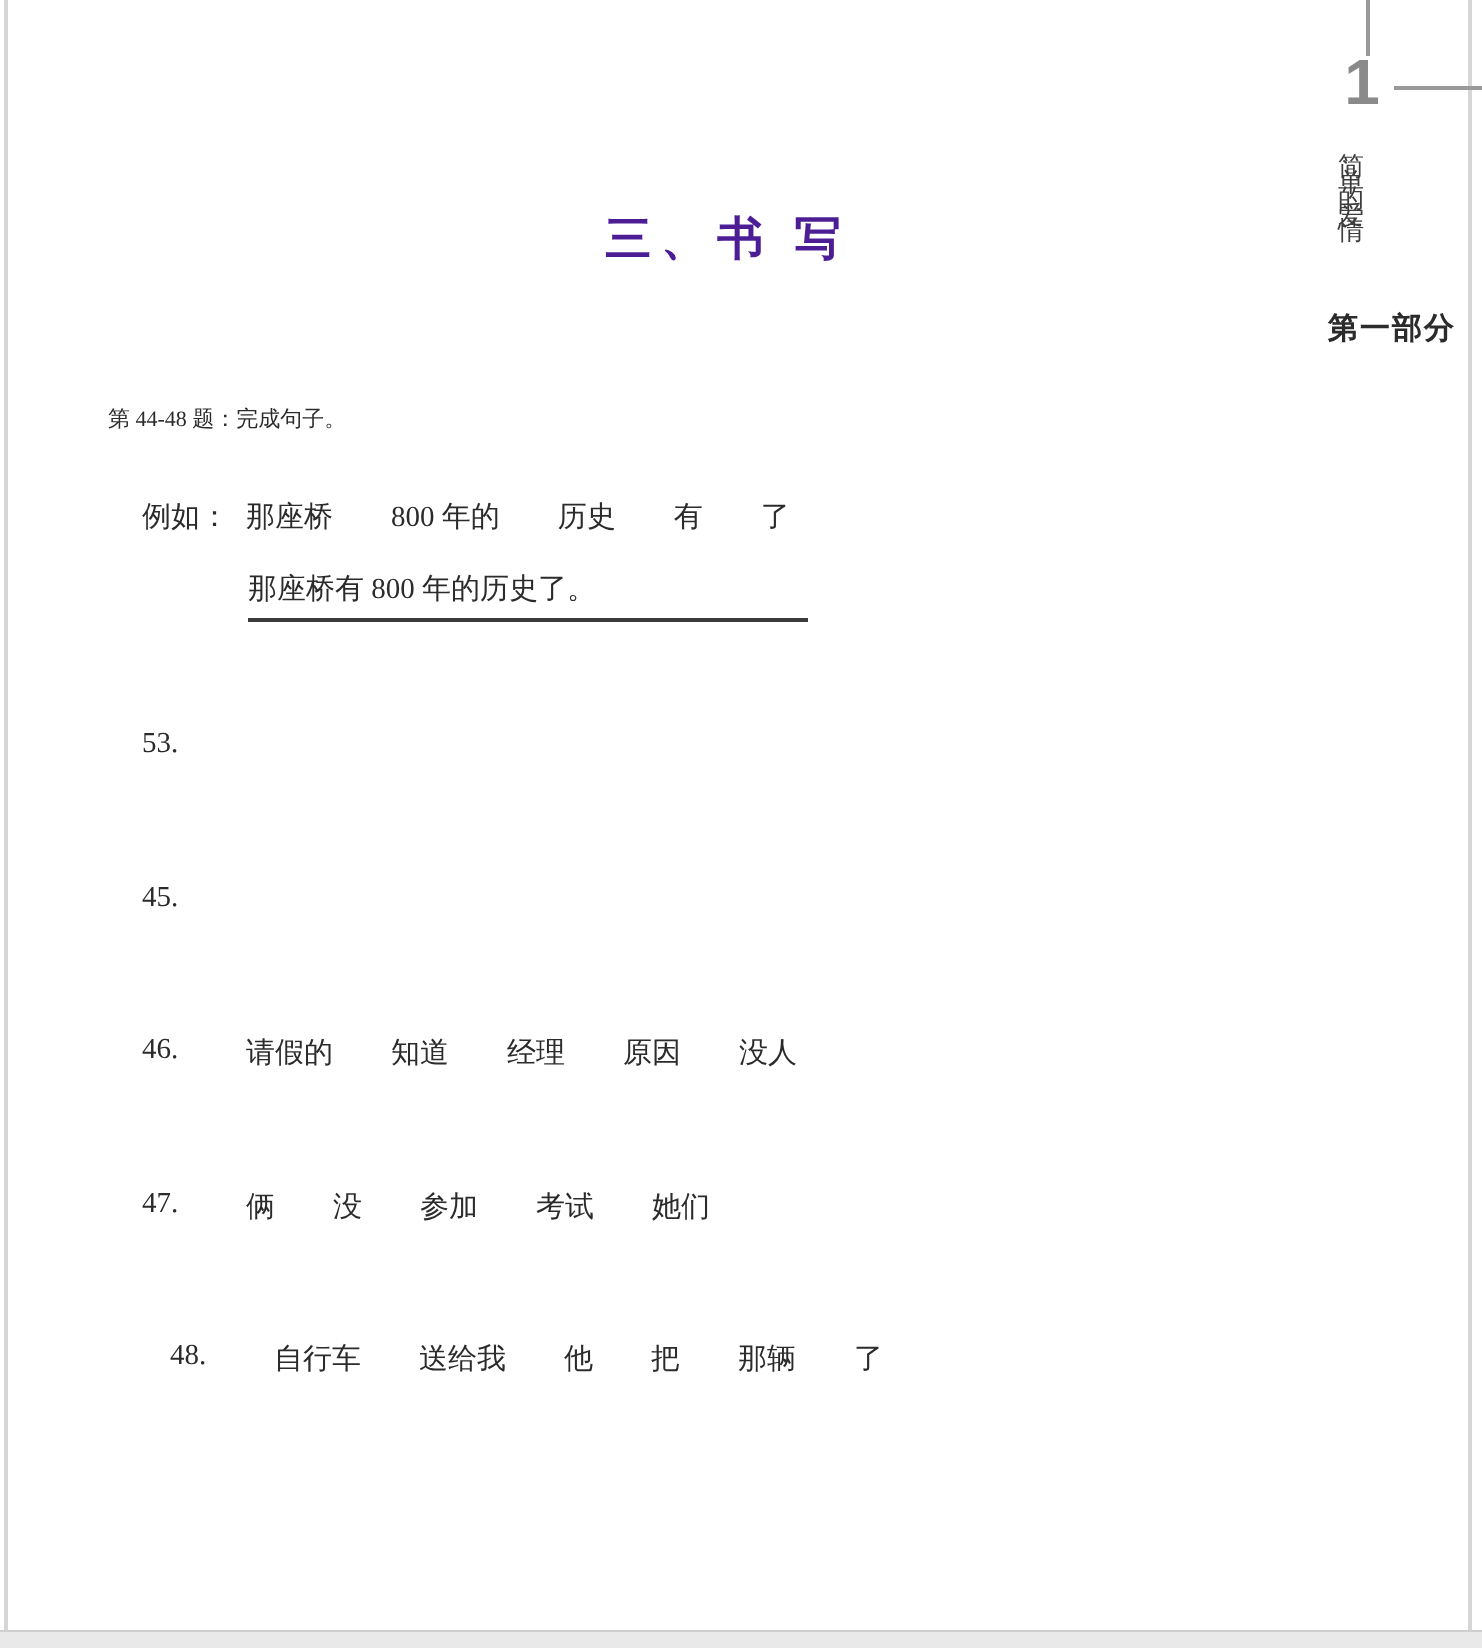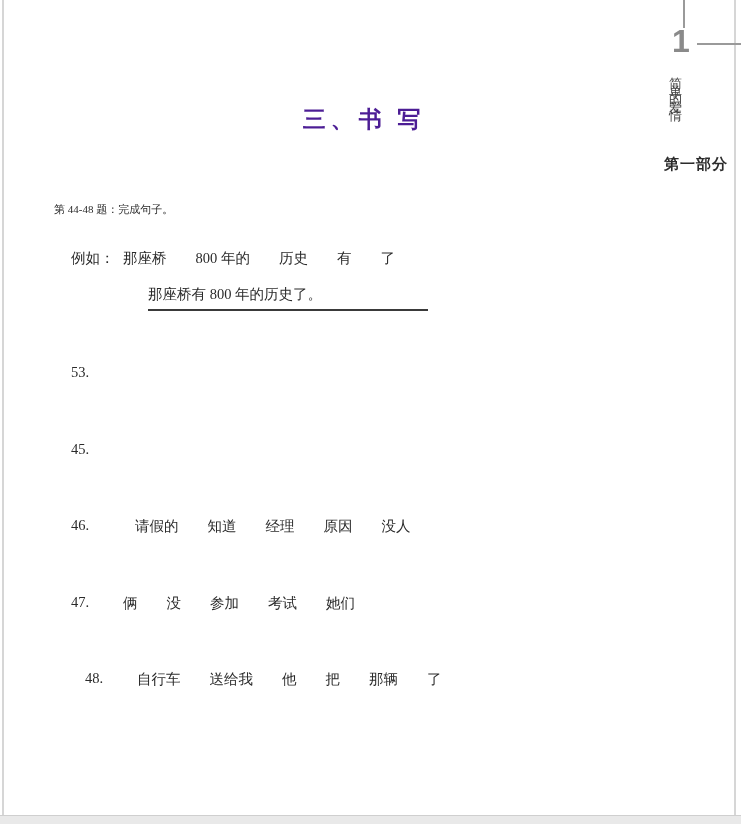--- a/index.html
+++ b/index.html
@@ -104,30 +104,30 @@
   }
   .row-label {
     width: 52px;
     flex-shrink: 0;
   }
   .words {
     display: flex;
     gap: 29px;
   }
   .example-row    { left: 71px;  top: 249px; }
-  .answer-row     { left: 124px; top: 285px; margin-left: 24px; }
+  .answer-row     { left: 124px; top: 285px; }
   .answer-text {
     display: inline-block;
     width: 280px;
     padding-bottom: 5px;
     border-bottom: 2px solid #3a3a3a;
   }
   .q-row-0 { left: 71px; top: 364px; }
   .q-row-1 { left: 71px; top: 441px; }
-  .q-row-2 { left: 71px; top: 517px; gap: 12px; }
+  .q-row-2 { left: 71px; top: 517px; }
   .q-row-3 { left: 71px; top: 594px; font-family: Liberation Serif, serif; }
   .q-row-4 { left: 85px; top: 670px; }
 </style>
 </head>
 <body>
 
 <div class="page">
 
   <div class="edge-left"></div>
   <div class="edge-right"></div>

